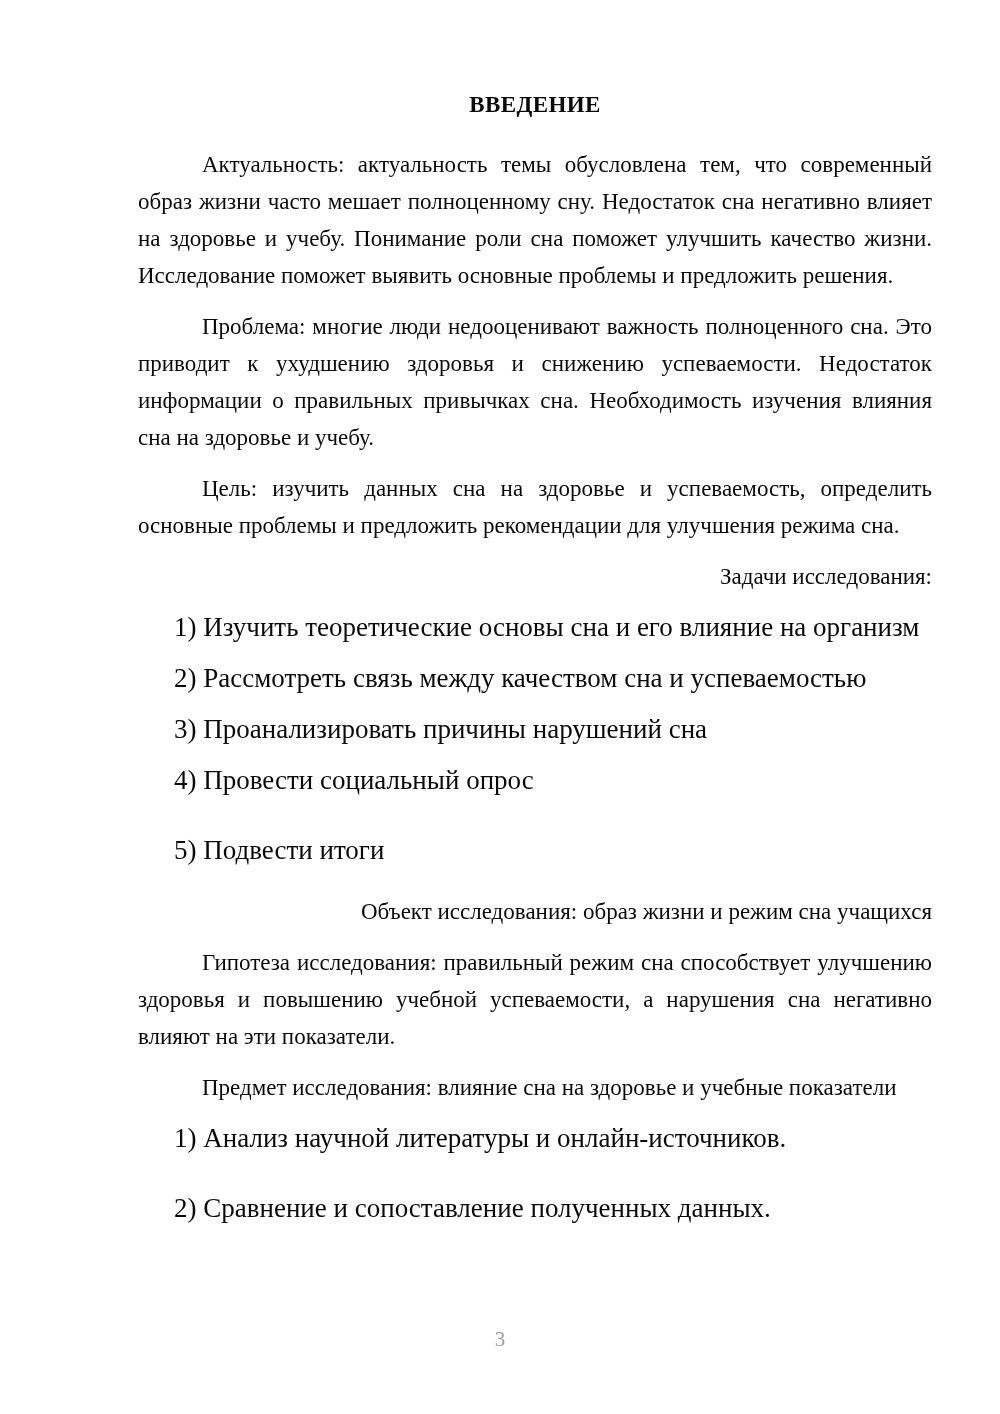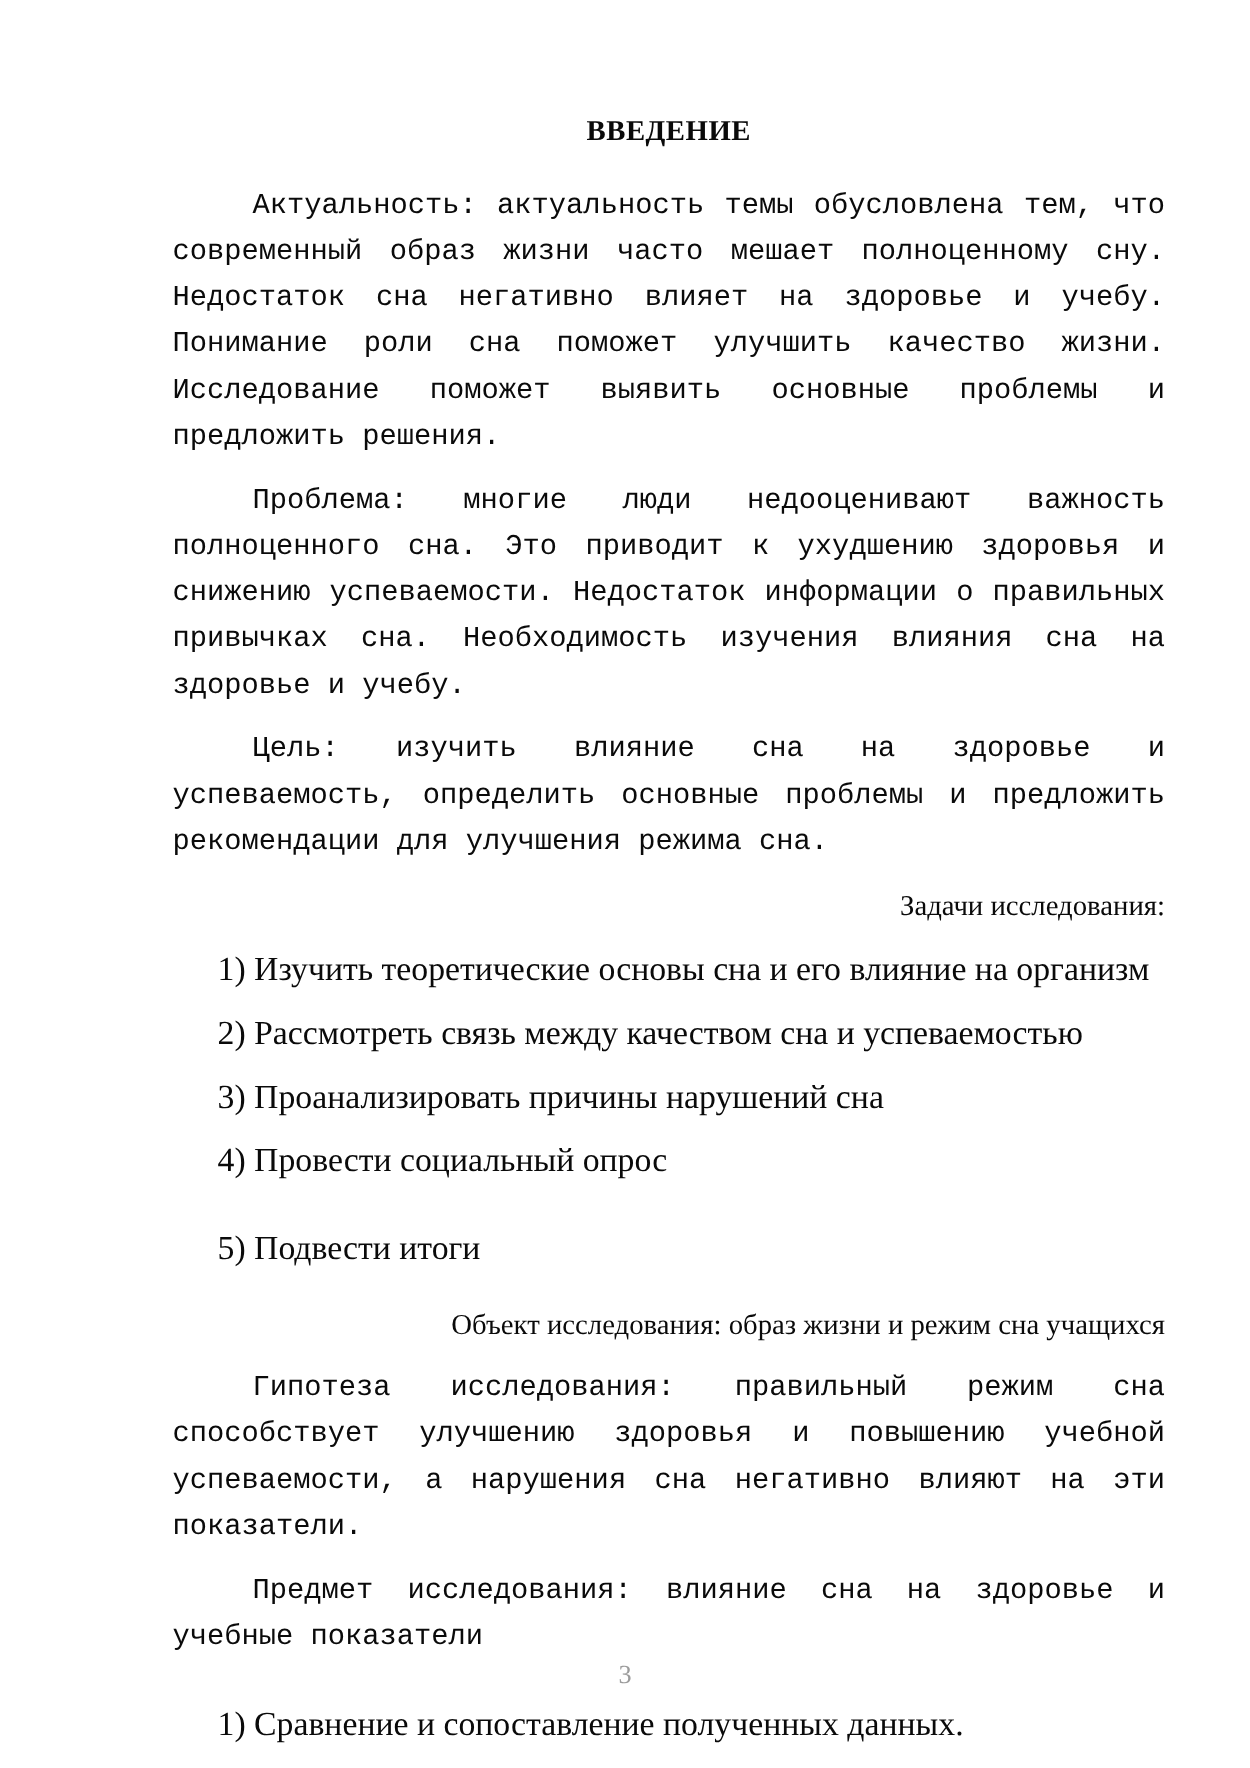--- a/index.html
+++ b/index.html
@@ -37,21 +37,20 @@
   }
 
   .para {
     font-size: 23px;
     line-height: 37px;
     text-align: justify;
     text-justify: inter-word;
     text-indent: 64px;
     margin: 0 0 14px 0;
     hyphens: none;
-    font-family: Liberation Mono, monospace;
   }
 
   .heading-line {
     font-size: 23px;
     line-height: 37px;
     text-align: right;
     text-indent: 64px;
     margin: 0 0 14px 0;
   }
 
@@ -96,21 +95,21 @@
 <div class="page">
 
   <div class="content">
 
     <h1 class="doc-title">ВВЕДЕНИЕ</h1>
 
     <p class="para">Актуальность: актуальность темы обусловлена тем, что современный образ жизни часто мешает полноценному сну. Недостаток сна негативно влияет на здоровье и учебу. Понимание роли сна поможет улучшить качество жизни. Исследование поможет выявить основные проблемы и предложить решения.</p>
 
     <p class="para">Проблема: многие люди недооценивают важность полноценного сна. Это приводит к ухудшению здоровья и снижению успеваемости. Недостаток информации о правильных привычках сна. Необходимость изучения влияния сна на здоровье и учебу.</p>
 
-    <p class="para">Цель: изучить влияние сна на здоровье и успеваемость, определить основные проблемы и предложить рекомендации для улучшения режима сна.</p>
+    <p class="para">Цель: изучить данных сна на здоровье и успеваемость, определить основные проблемы и предложить рекомендации для улучшения режима сна.</p>
 
     <p class="heading-line">Задачи исследования:</p>
 
     <ul class="list">
       <li class="list-item">1) Изучить теоретические основы сна и его влияние на организм</li>
       <li class="list-item">2) Рассмотреть связь между качеством сна и успеваемостью</li>
       <li class="list-item">3) Проанализировать причины нарушений сна</li>
       <li class="list-item">4) Провести социальный опрос</li>
       <li class="list-item">5) Подвести итоги</li>
     </ul>
@@ -118,20 +117,21 @@
     <div class="block-gap"></div>
 
     <p class="heading-line">Объект исследования: образ жизни и режим сна учащихся</p>
 
     <p class="para">Гипотеза исследования: правильный режим сна способствует улучшению здоровья и повышению учебной успеваемости, а нарушения сна негативно влияют на эти показатели.</p>
 
     <p class="para">Предмет исследования: влияние сна на здоровье и учебные показатели</p>
 
 
     <ul class="list">
-      <li class="list-item">1) Сравнение и сопоставление полученных данных.</li>
+      <li class="list-item">1) Анализ научной литературы и онлайн-источников.</li>
+      <li class="list-item">2) Сравнение и сопоставление полученных данных.</li>
     </ul>
 
   </div>
 
   <div class="page-number">3</div>
 
 </div>
 
 </body></html>

